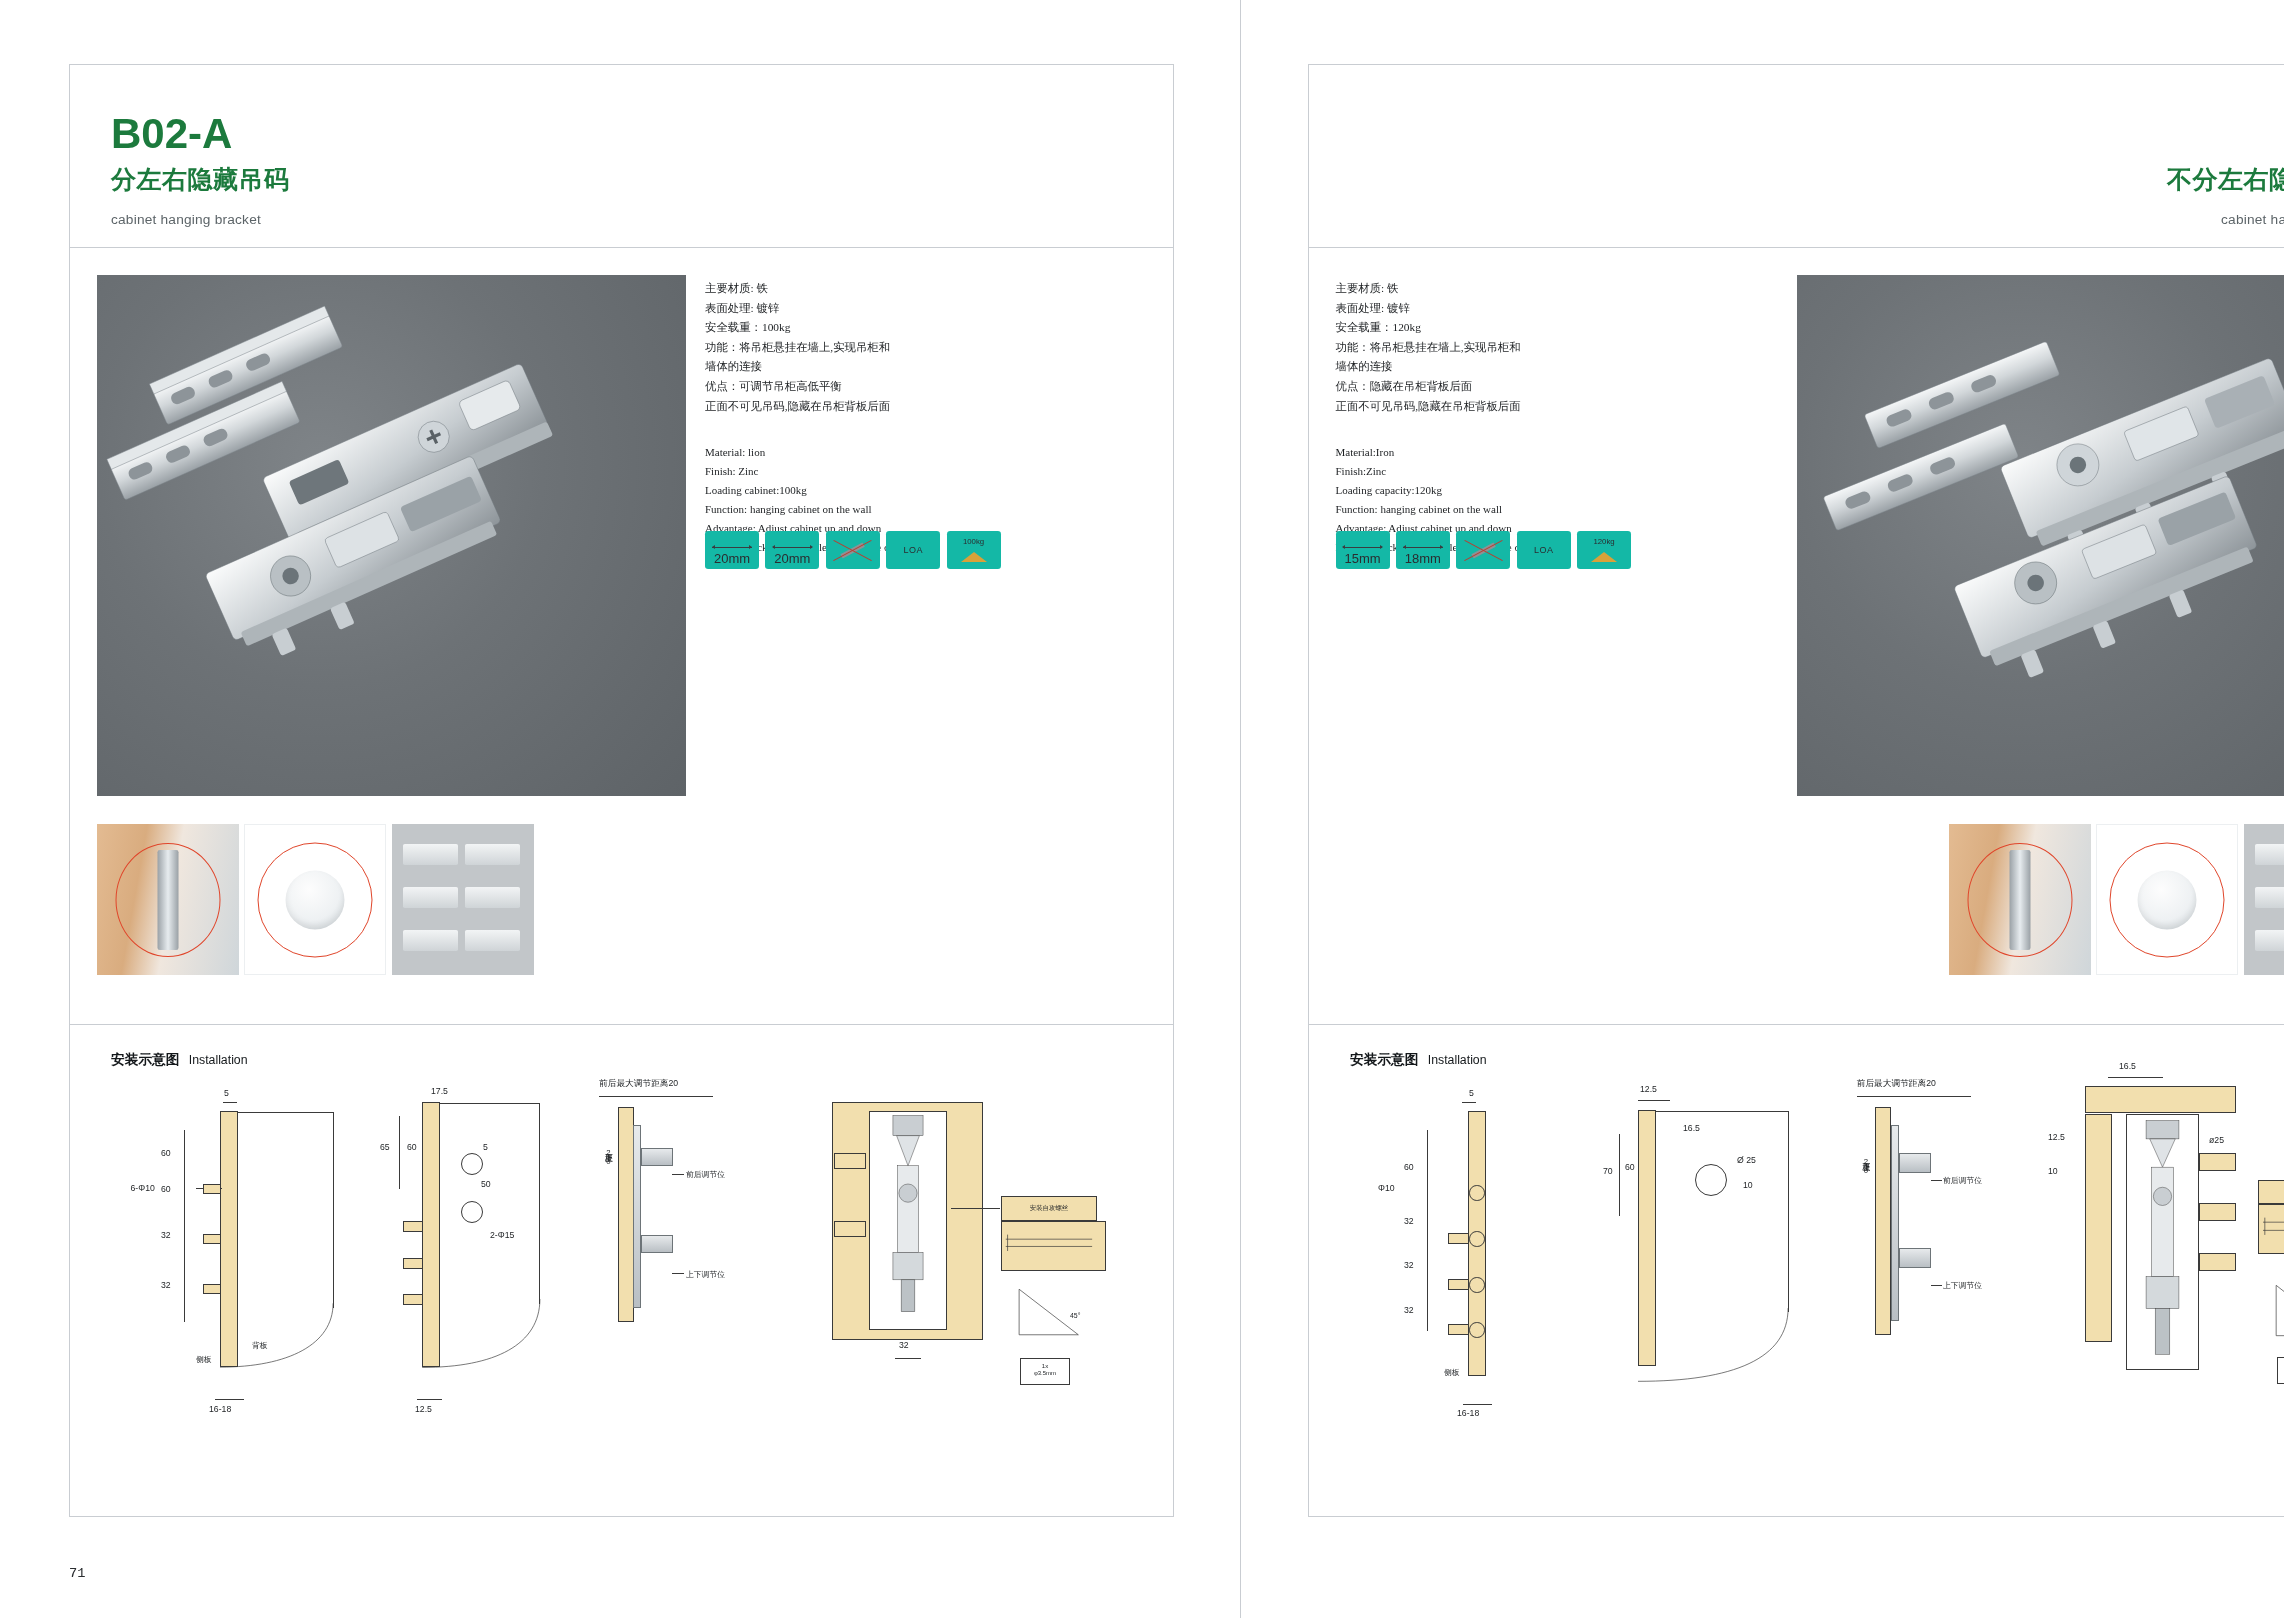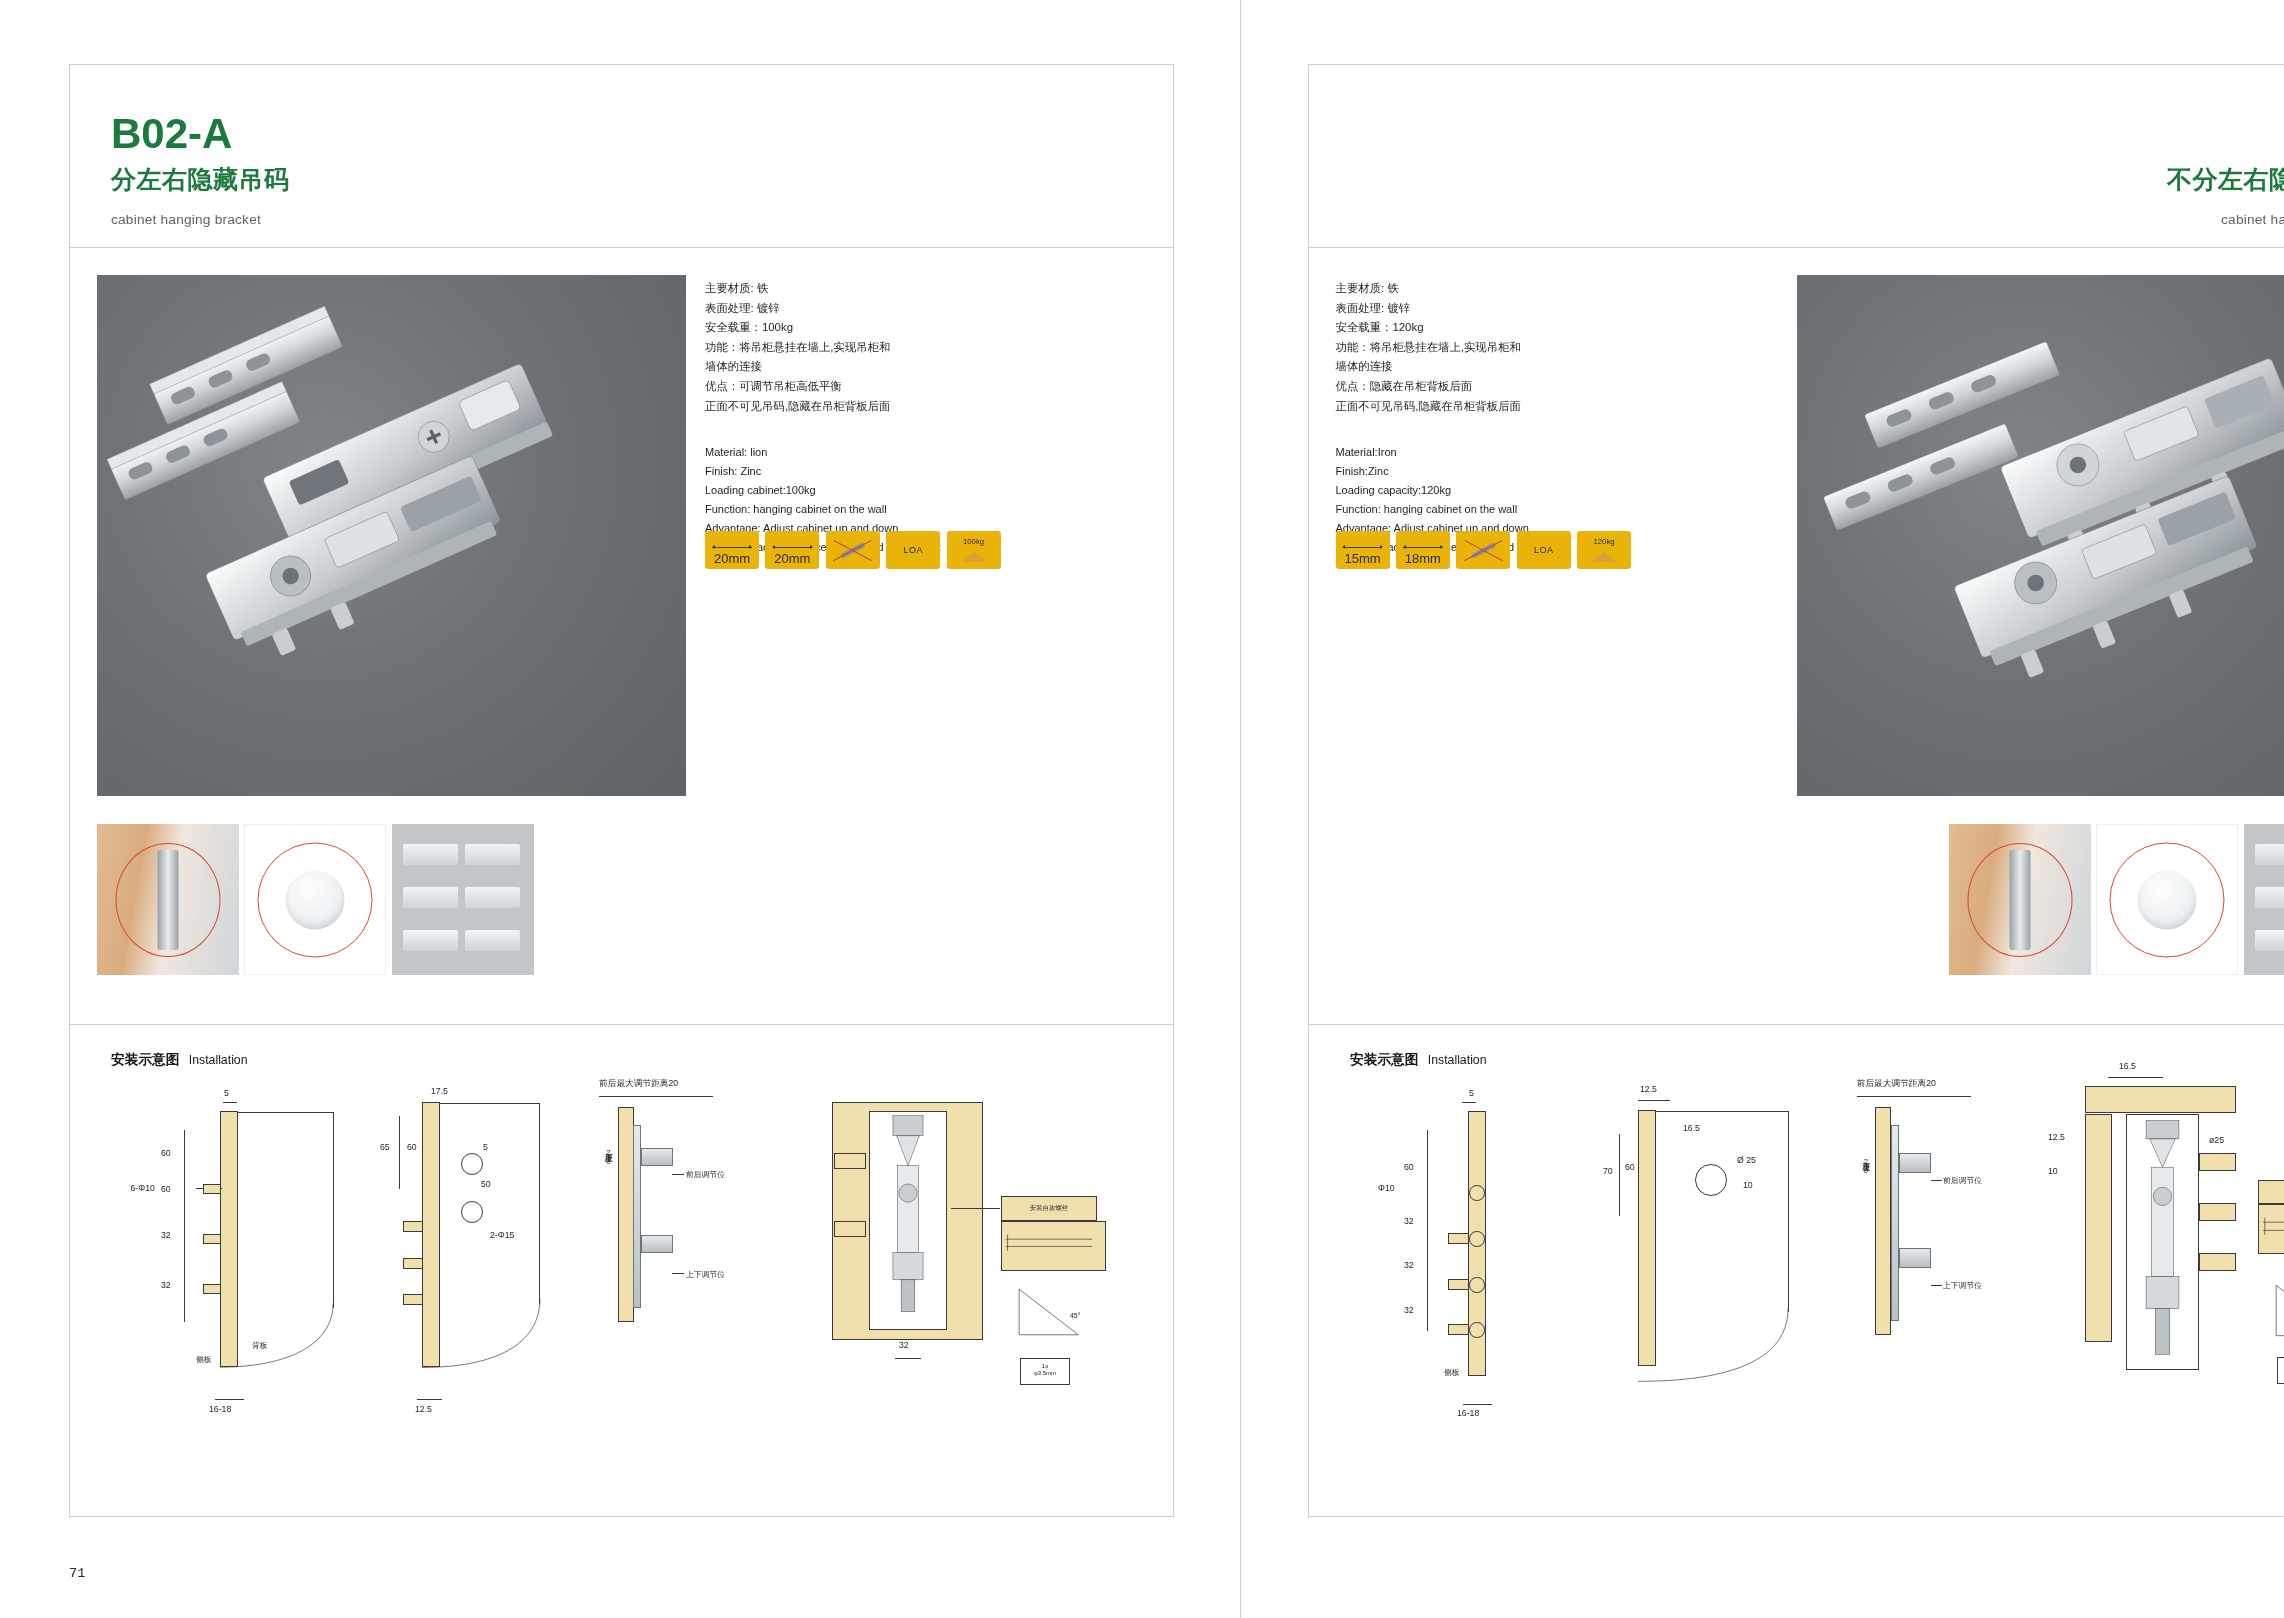--- a/index.html
+++ b/index.html
@@ -75,21 +75,21 @@
     width: 589px;
     height: 521px;
     background:
       radial-gradient(circle at 38% 36%, #7f8488 0%, #6d7276 45%, #5e6367 100%);
   }
   .page.left .photo { left: 26.5px; }
   .page.right .photo { right: 26.5px; }
 
   .bracketwrap { position: absolute; inset: 0; }
 
-  .specs { position: absolute; top: 31px; width: 457px; }
+  .specs { position: absolute; top: 31px; width: 457px; font-family: Liberation Serif, serif; }
   .page.left .specs { left: 635px; }
   .page.right .specs { left: 26.5px; }
   .specs p {
     font-size: 11.4px;
     color: #1d2023;
     line-height: 1.72;
     white-space: nowrap;
   }
   .specs .gap { height: 27px; }
   .specs .en p { font-size: 11px; }
@@ -98,21 +98,21 @@
   .iconstrip {
     position: absolute;
     display: flex;
     gap: 6.4px;
     top: 283px;
   }
   .page.left .iconstrip { left: 635px; }
   .page.right .iconstrip { left: 26.5px; }
   .ibox {
     width: 54px; height: 38px;
-    background: #eab308;
+    background: #14b8a6;
     border-radius: 3.2px;
     position: relative;
     display: flex; align-items: center; justify-content: center;
     font-size: 7.8px; color: #2a2d30;
   }
   .ibox .arrowline {
     position: absolute; left: 7.3px; right: 7.3px; top: 15.5px;
     height: 0.9px; background: #3a3d40;
   }
   .ibox .arrowline:before, .ibox .arrowline:after {

